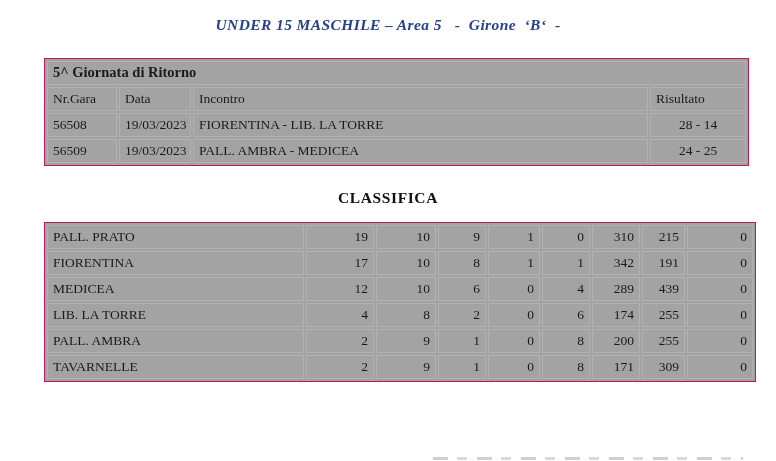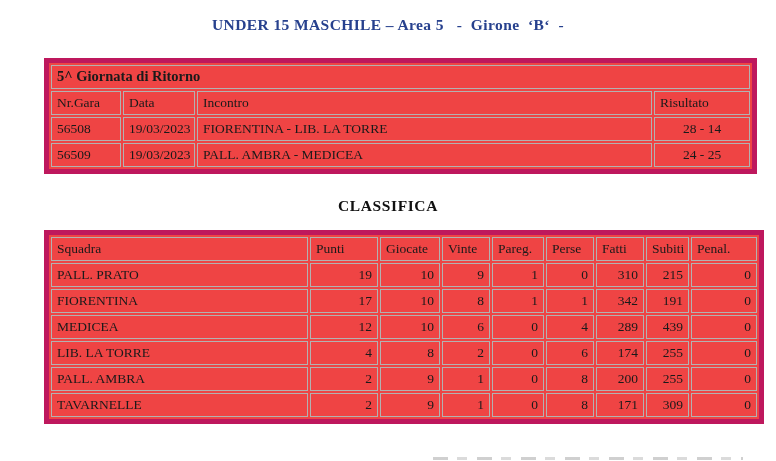--- a/index.html
+++ b/index.html
@@ -14,30 +14,31 @@
     background: #ffffff;
     overflow: hidden;
     font-family: "Liberation Serif", "DejaVu Serif", serif;
     color: #1a1a1a;
   }
   .doc-title {
     padding-top: 16px;
     text-align: center;
     font-size: 15.5px;
     font-weight: bold;
+    font-style: italic;
     letter-spacing: 0.4px;
     color: #27418e;
     white-space: pre;
   }
   table.sheet {
     margin-left: 44px;
     border-collapse: separate;
     border-spacing: 2px;
-    border: 5px solid #be185d;
-    background: #ef4444;
+    border: 1px solid #be185d;
+    background: #a3a3a3;
     table-layout: fixed;
     font-size: 13.5px;
   }
   table.sheet td, table.sheet th {
     border: 1px solid #b3b1b1;
     padding: 1px 5px 2px 5px;
     height: 19px;
     line-height: 19px;
     font-weight: normal;
     text-align: left;
@@ -134,31 +135,20 @@
         <col style="width:60px">
         <col style="width:48px">
       <col style="width:52px">
         <col style="width:48px">
         <col style="width:48px">
         <col style="width:43px">
         <col style="width:66px">
     </colgroup>
     <tbody>
       <tr>
-        <td>Squadra</td>
-        <td>Punti</td>
-        <td>Giocate</td>
-        <td>Vinte</td>
-        <td>Pareg.</td>
-        <td>Perse</td>
-        <td>Fatti</td>
-        <td>Subiti</td>
-        <td>Penal.</td>
-      </tr>
-      <tr>
         <td>PALL. PRATO</td>
         <td class="num-cell">19</td>
         <td class="num-cell">10</td>
         <td class="num-cell">9</td>
         <td class="num-cell">1</td>
         <td class="num-cell">0</td>
         <td class="num-cell">310</td>
         <td class="num-cell">215</td>
         <td class="num-cell">0</td>
       </tr>

